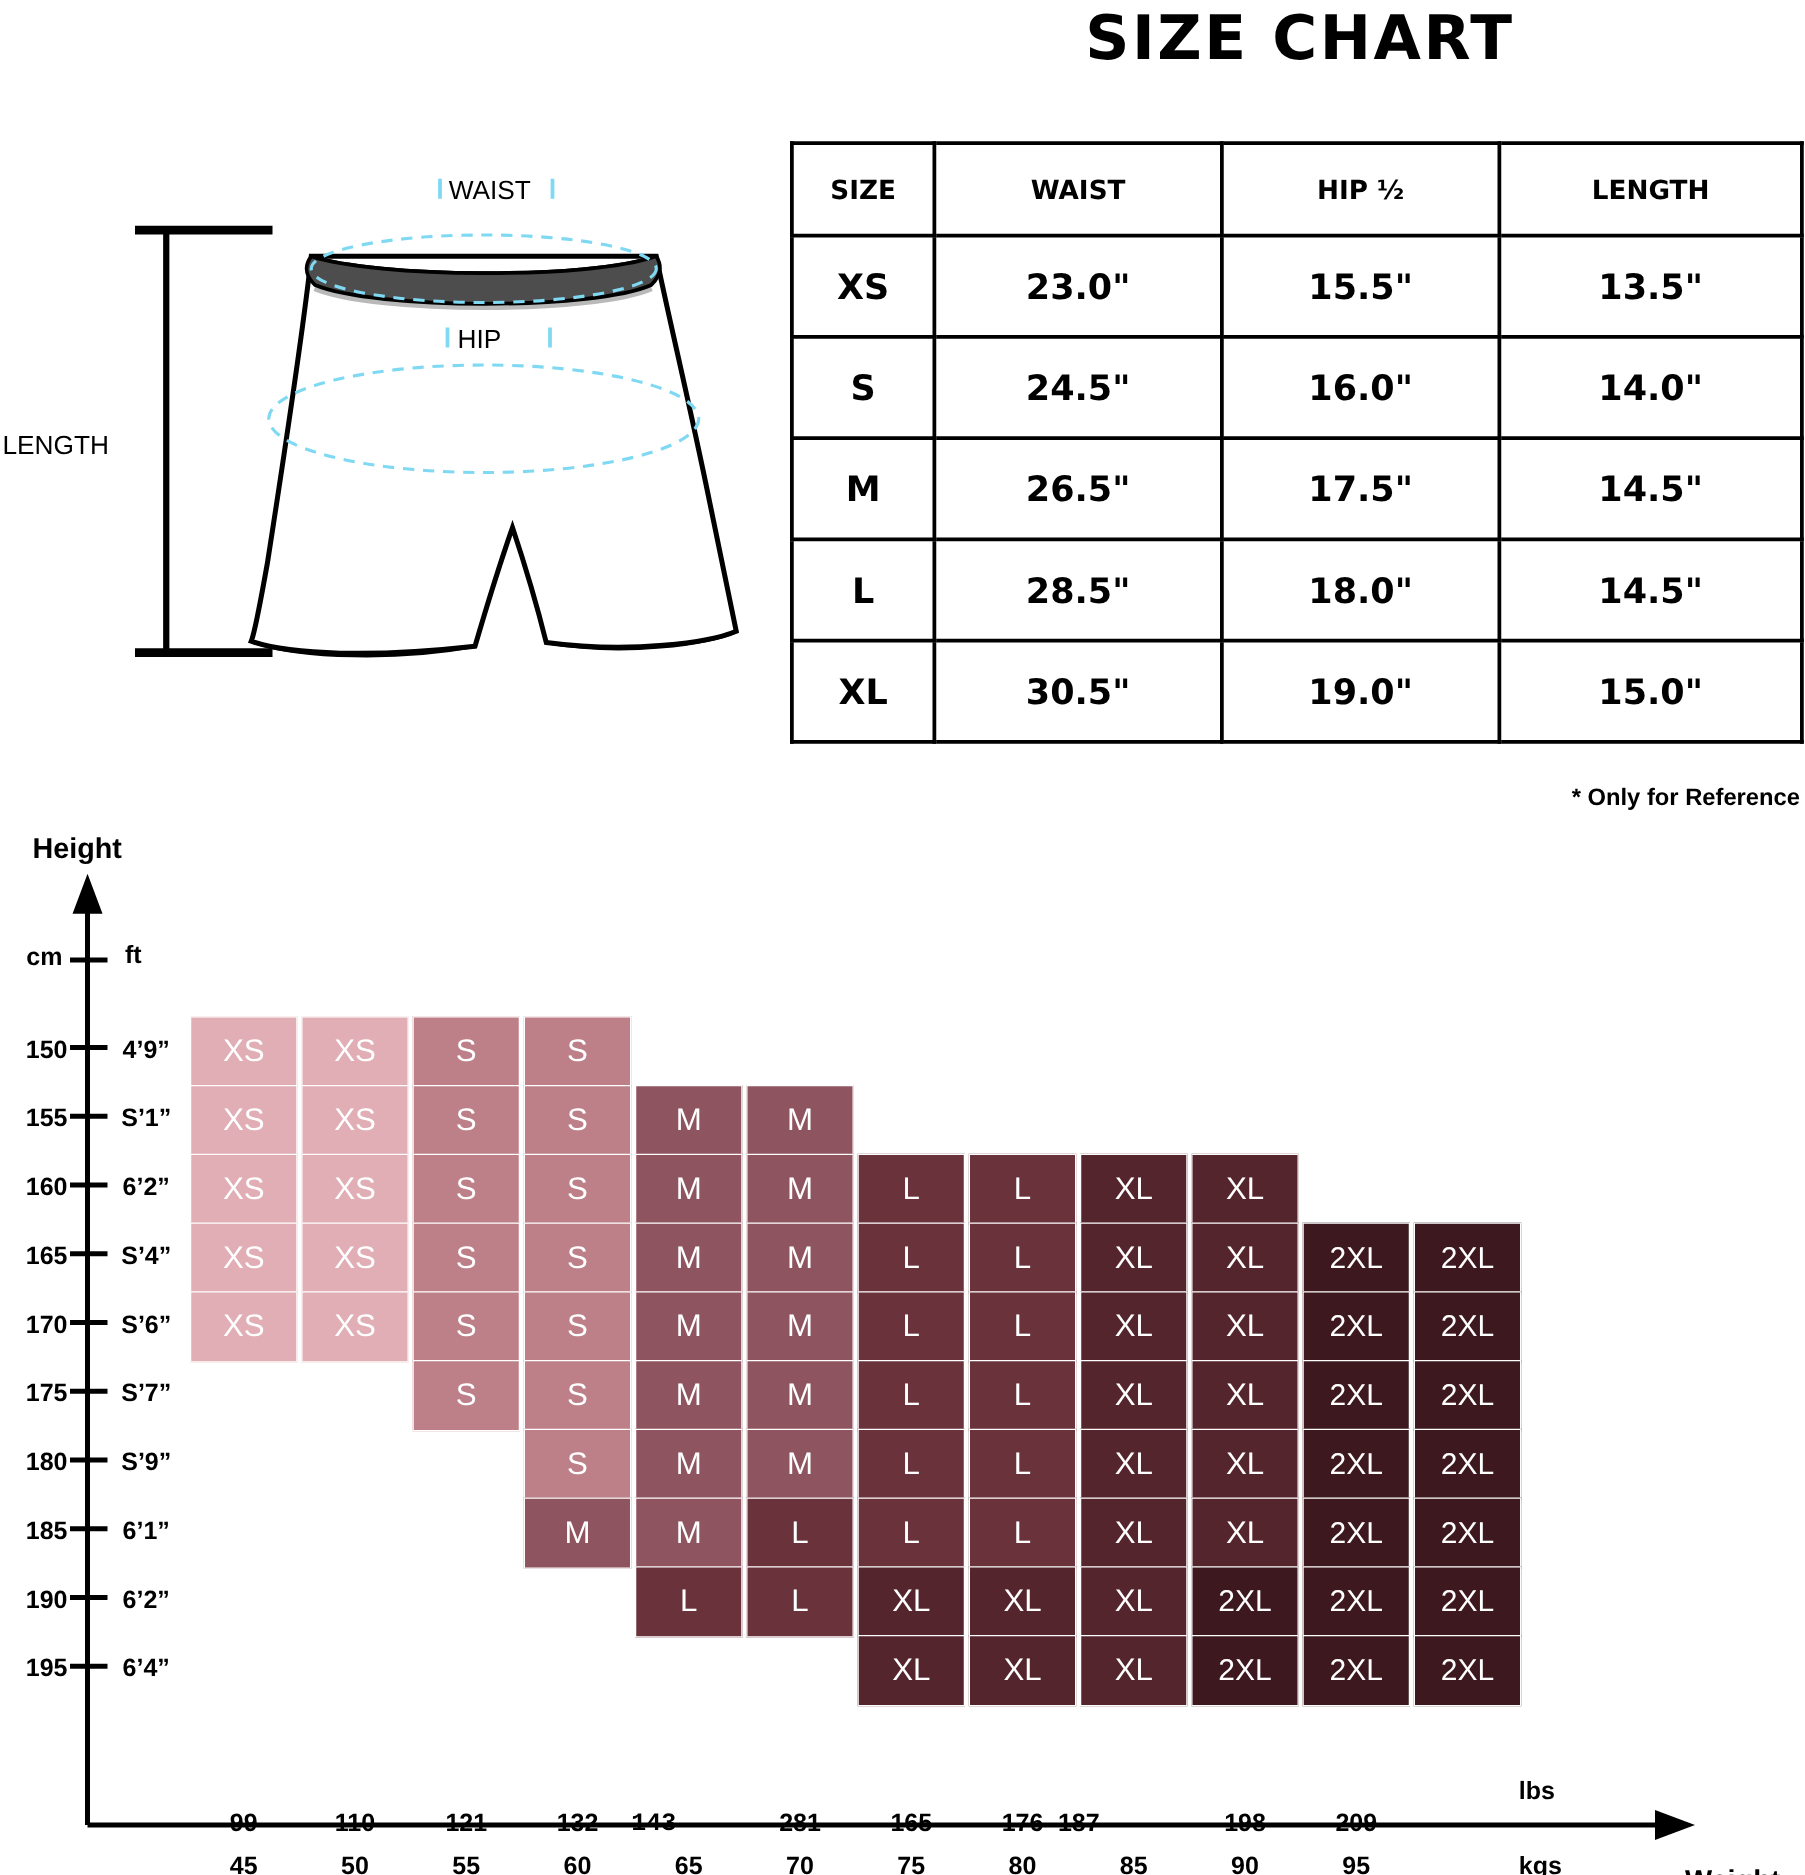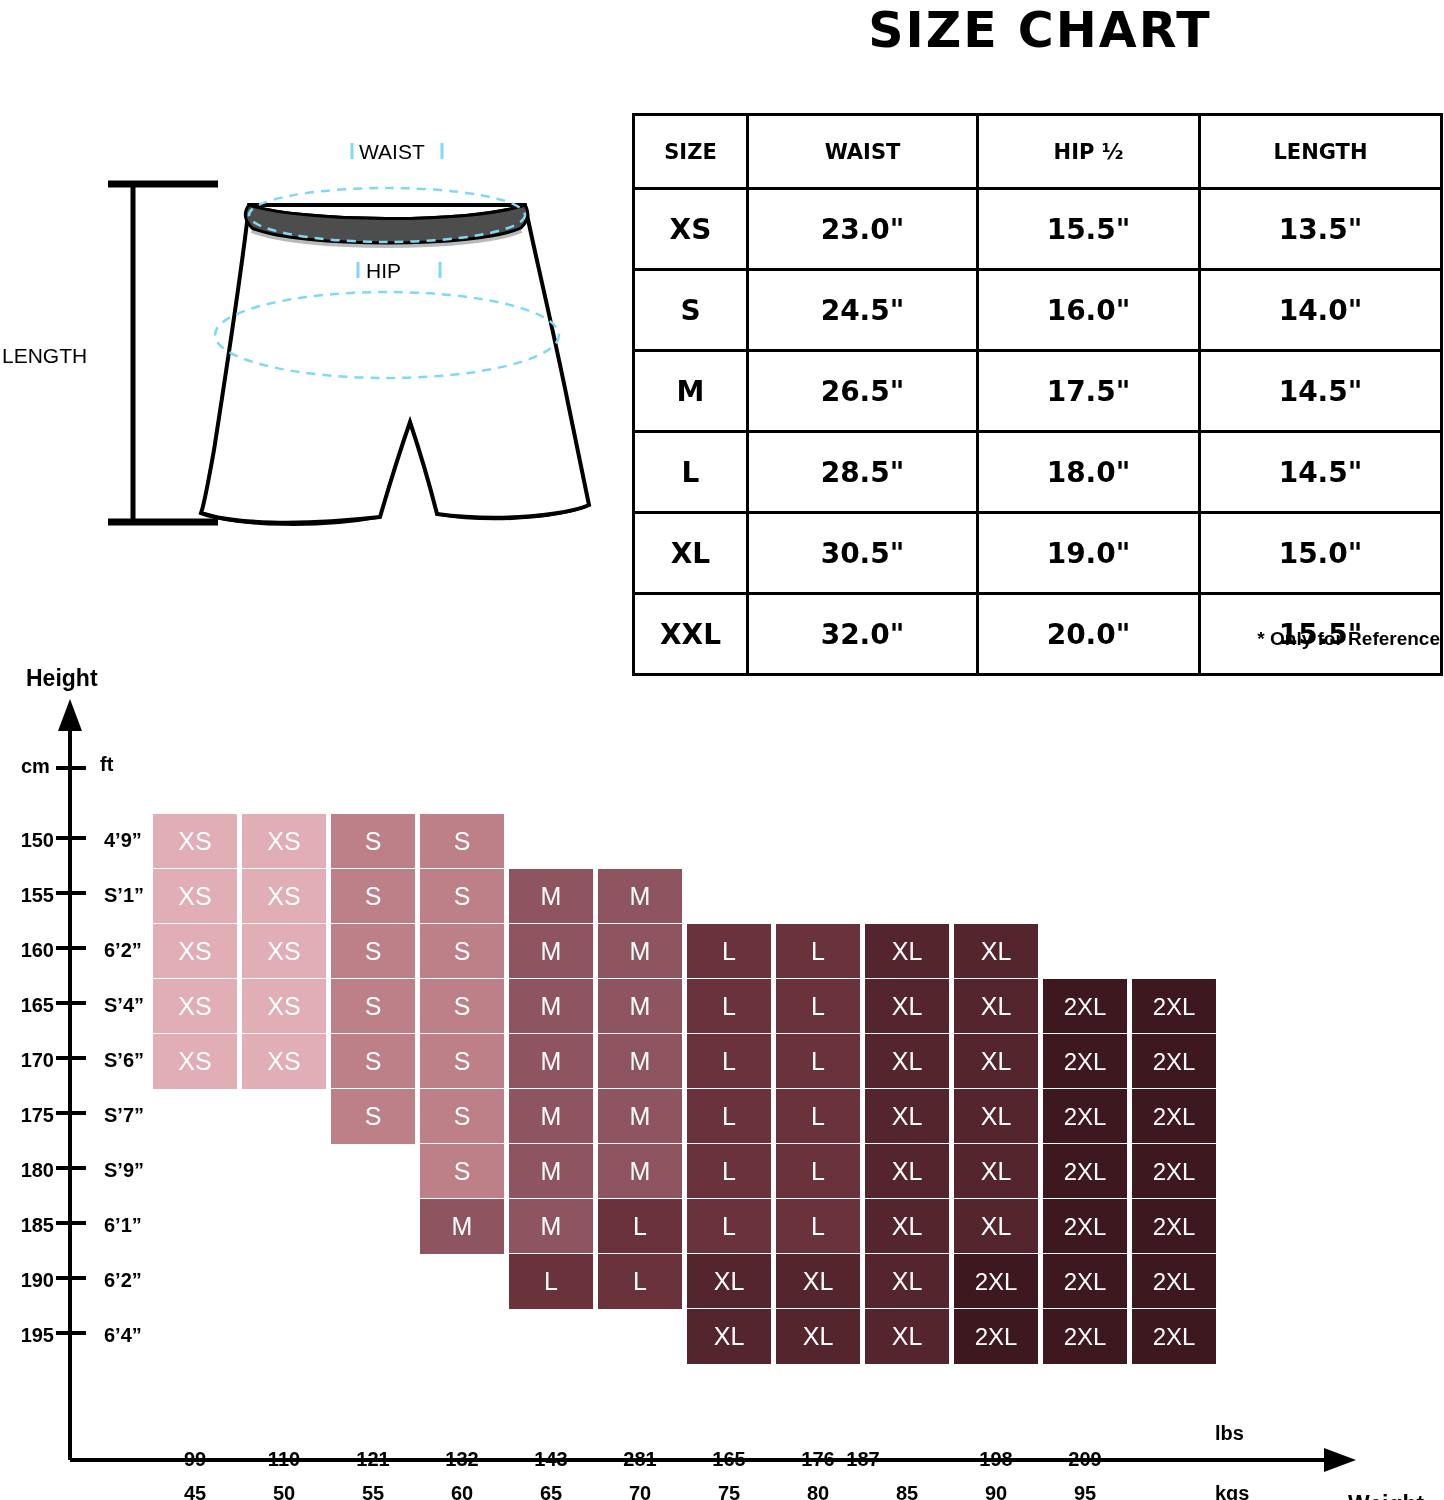--- a/index.html
+++ b/index.html
@@ -112,21 +112,21 @@
   #lbs-lbl { left: 1215px; top: 767px; }
   #kgs-lbl { left: 1215px; top: 827px; }
 
   .ytick-cm, .ytick-ft {
     position: absolute;
     font-size: 20px;
     font-weight: bold;
     font-family: "Liberation Sans", sans-serif;
   }
   .ytick-cm { left: 8px; width: 46px; text-align: right; }
-  .ytick-ft { left: 104px; width: 58px; text-align: left; }
+  .ytick-ft { left: 88px; width: 58px; text-align: center; }
 
   .xtick-lbs, .xtick-kgs {
     position: absolute;
     font-size: 20px;
     font-weight: bold;
     width: 70px;
     text-align: center;
     font-family: "Liberation Sans", sans-serif;
   }
   .xtick-lbs { top: 767px; margin-top: 26px; }
@@ -236,26 +236,20 @@
         <td>28.5"</td>
         <td>18.0"</td>
         <td>14.5"</td>
       </tr>
       <tr>
         <td class="size-cell">XL</td>
         <td>30.5"</td>
         <td>19.0"</td>
         <td>15.0"</td>
       </tr>
-      <tr>
-        <td class="size-cell">XXL</td>
-        <td>32.0"</td>
-        <td>20.0"</td>
-        <td>15.5"</td>
-      </tr>
     </tbody>
 </table>
 
 <div class="footnote">* Only for Reference</div>
 
 <div class="matrix-area">
   <svg width="1444" height="845">
 
     <line x1="70" y1="70" x2="70" y2="805" stroke="#000" stroke-width="4"></line>
     <polygon points="70,44 58,76 82,76" fill="#000"></polygon>
@@ -306,21 +300,21 @@
       <div class="ytick-ft" style="top: 504px;">S’9”</div>
       <div class="ytick-ft" style="top: 559px;">6’1”</div>
       <div class="ytick-ft" style="top: 614px;">6’2”</div>
       <div class="ytick-ft" style="top: 669px;">6’4”</div>
     </div>
   <div id="xtick-layer">
       <div class="xtick-lbs" style="left: 160px;">99</div>
       <div class="xtick-lbs" style="left: 249px;">110</div>
       <div class="xtick-lbs" style="left: 338px;">121</div>
       <div class="xtick-lbs" style="left: 427px;">132</div>
-      <div class="xtick-lbs" style="left: 516px;">143</div>
+      <div class="xtick-lbs" style="left: 488px; font-family: Liberation Mono, monospace;">143</div>
       <div class="xtick-lbs" style="left: 605px;">281</div>
       <div class="xtick-lbs" style="left: 694px;">165</div>
       <div class="xtick-lbs" style="left: 783px;">176</div>
       <div class="xtick-lbs" style="left: 828px;">187</div>
       <div class="xtick-lbs" style="left: 961px;">198</div>
       <div class="xtick-lbs" style="left: 1050px;">209</div>
       <div class="xtick-kgs" style="left: 160px;">45</div>
       <div class="xtick-kgs" style="left: 249px;">50</div>
       <div class="xtick-kgs" style="left: 338px;">55</div>
       <div class="xtick-kgs" style="left: 427px;">60</div>

